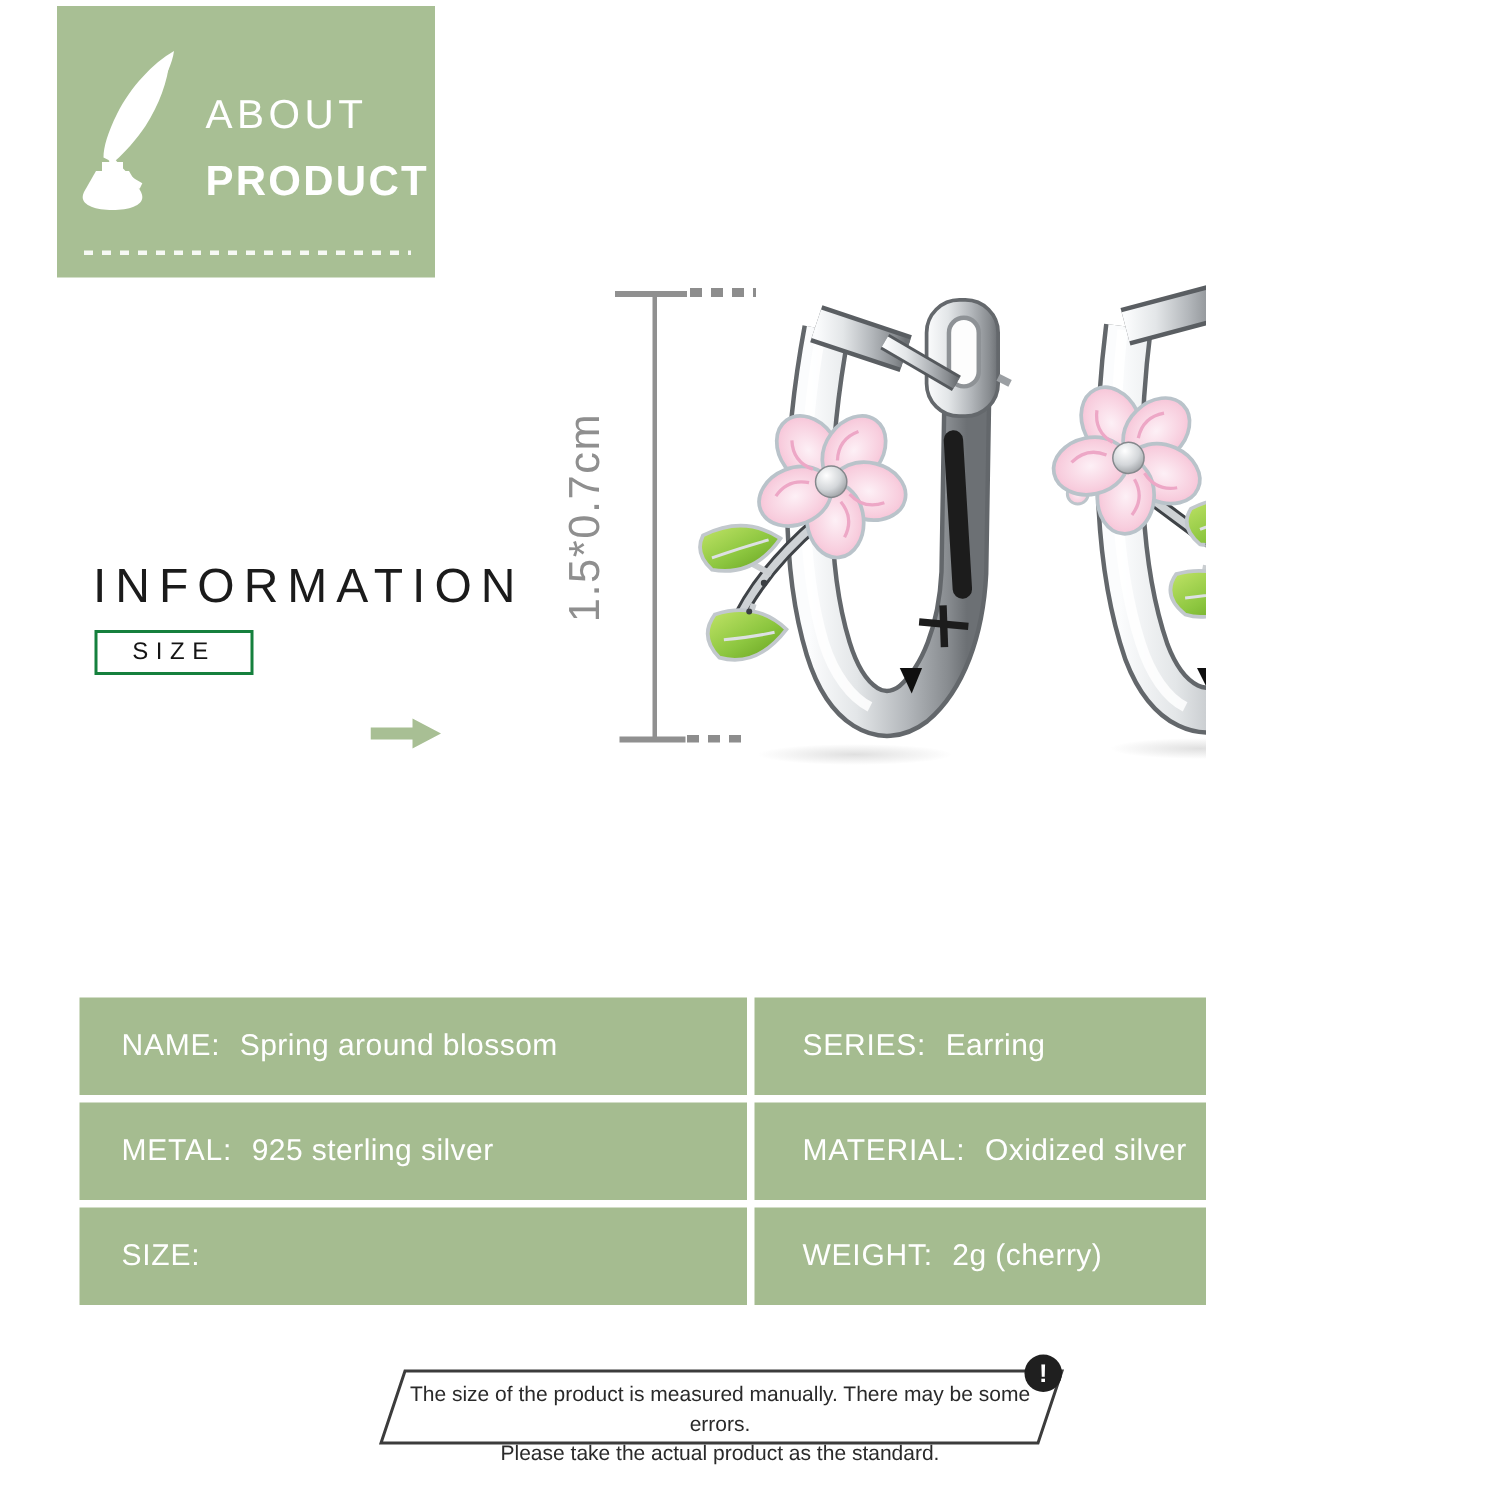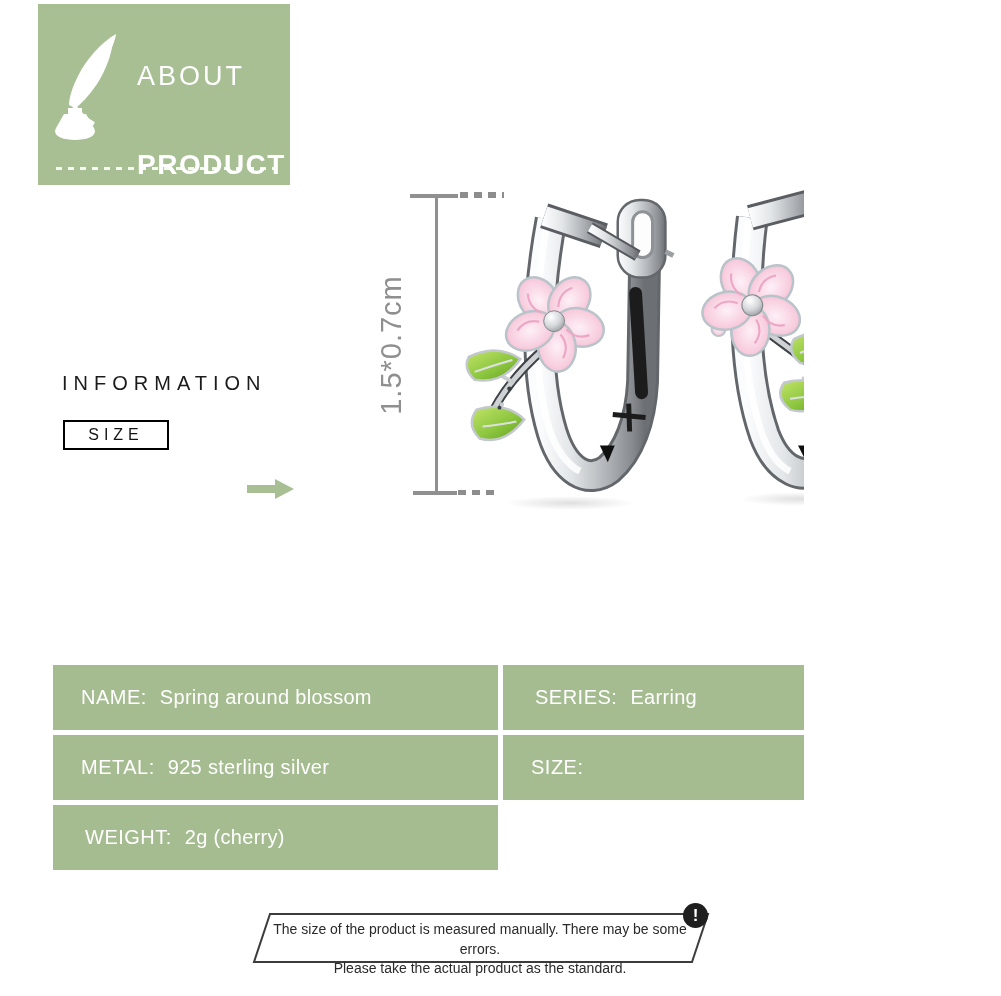--- a/index.html
+++ b/index.html
@@ -12,35 +12,35 @@
     position:absolute;left:38px;top:4px;width:252px;height:181px;
     background:var(--sage-green,#a8bf94);
   }
   .about-box .quill{position:absolute;left:16px;top:28px;width:84px;height:110px;}
   .about-line1{
     position:absolute;left:99px;top:57px;color:#fff;font-size:27px;
     letter-spacing:3px;font-weight:400;
   }
   .about-line2{
     position:absolute;left:99px;top:101px;color:#fff;font-size:28px;
-    letter-spacing:1.5px;font-weight:700;margin-top:44px;
+    letter-spacing:1.5px;font-weight:700;
   }
   .about-dashes{
     position:absolute;left:18px;right:16px;top:163px;height:3px;
     background:repeating-linear-gradient(90deg,#fff 0 6px,transparent 6px 12px);
     opacity:.9;
   }
   
   .information-title{
-    position:absolute;left:62px;top:372px;font-size:20px;color:#1b1b1b;
+    position:absolute;left:62px;top:372px;font-size:32px;color:#1b1b1b;
     letter-spacing:6px;font-weight:400;
   }
   .size-box{
     position:absolute;left:63px;top:420px;width:102px;height:26px;
-    border:2px solid #000000;display:flex;align-items:center;justify-content:center;
+    border:2px solid #15803d;display:flex;align-items:center;justify-content:center;
   }
   .size-box span{font-size:16px;color:#141414;letter-spacing:5px;font-weight:500;}
   .green-arrow{position:absolute;left:247px;top:478px;width:48px;height:22px;}
   
   .meas-vline{position:absolute;left:435px;top:196px;width:3px;height:298px;background:#909090;}
   .meas-cap{position:absolute;height:4px;background:#909090;}
   .meas-cap.top{left:410px;top:194px;width:48px;}
   .meas-cap.bottom{left:413px;top:491px;width:44px;}
   .meas-dash{
     position:absolute;height:6px;
@@ -257,20 +257,24 @@
       <span class="spec-value">Spring around blossom</span>
     </div>
     <div class="spec-cell rcol">
       <span class="spec-label">SERIES:</span>
       <span class="spec-value">Earring</span>
     </div>
     <div class="spec-cell lcol">
       <span class="spec-label">METAL:</span>
       <span class="spec-value">925 sterling silver</span>
     </div>
+    <div class="spec-cell rcol">
+      <span class="spec-label">MATERIAL:</span>
+      <span class="spec-value">Oxidized silver</span>
+    </div>
     <div class="spec-cell lcol">
       <span class="spec-label">SIZE:</span>
     </div>
     <div class="spec-cell rcol">
       <span class="spec-label">WEIGHT:</span>
       <span class="spec-value">2g (cherry)</span>
     </div>
   </div>
 
   <svg class="ribbon-shape" viewBox="0 0 490 80">

